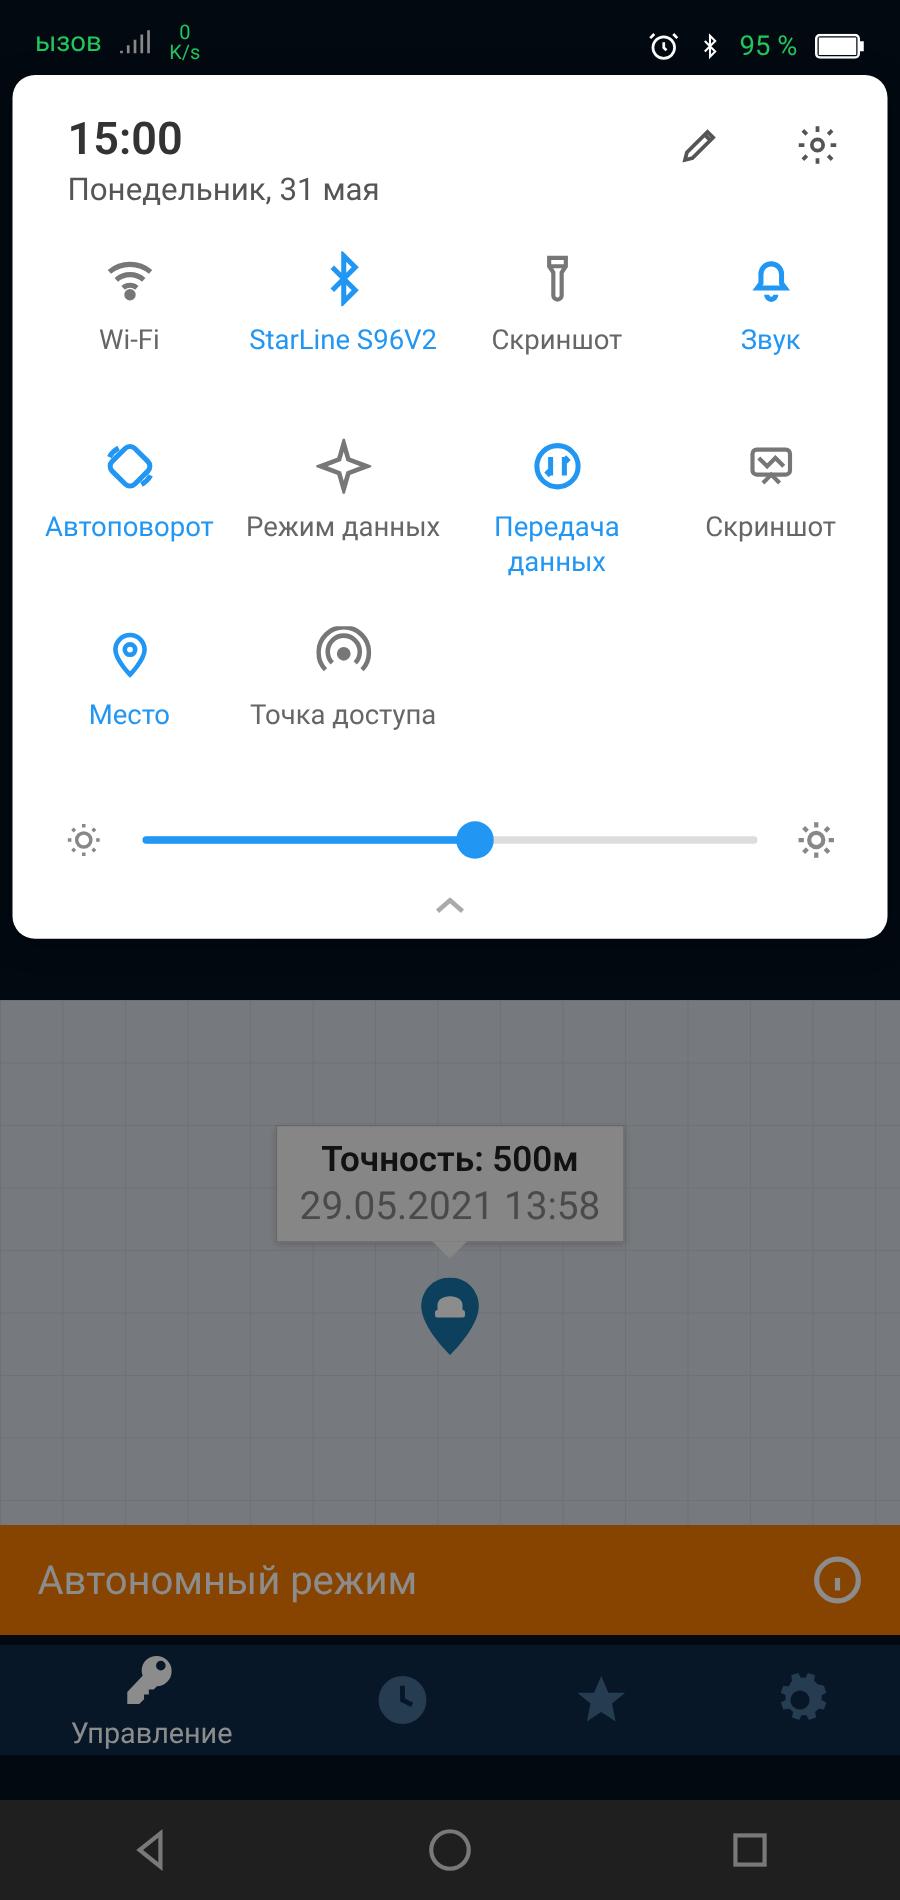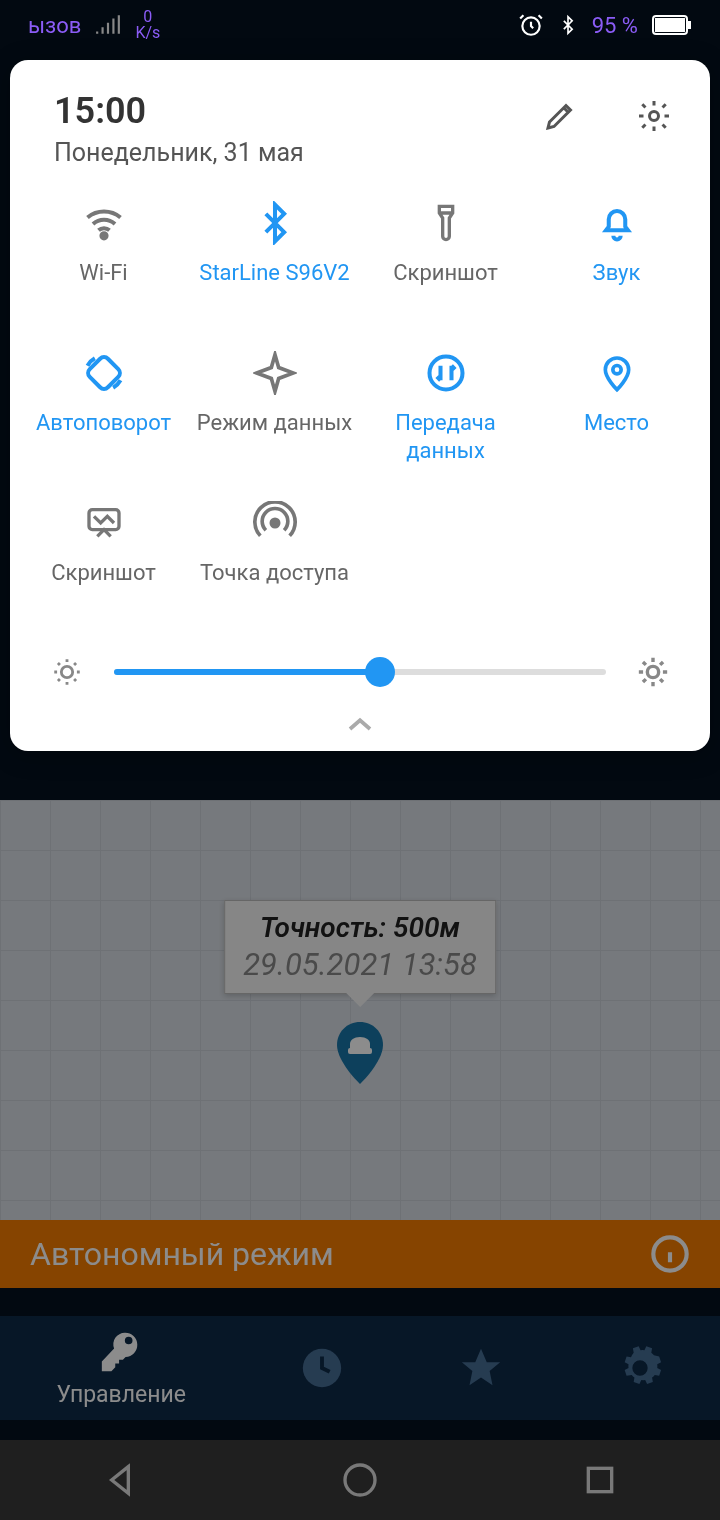--- a/index.html
+++ b/index.html
@@ -13,23 +13,23 @@
   }
   .overlay-dim {
     position: absolute; inset: 0;
     background: rgba(0,0,0,0.45);
     z-index: 5;
   }
   
   .statusbar {
     position: absolute; top: 0; left: 0; right: 0;
     height: 50px;
-    display: flex; align-items: center; justify-content: space-between;
+    display: flex; align-items: flex-end; justify-content: space-between;
     padding: 0 28px;
-    color: #8b5cf6; font-size: 22px;
+    color: #22c55e; font-size: 22px;
     z-index: 20;
   }
   .sb-left, .sb-right { display: flex; align-items: center; gap: 14px; }
   .sb-small { font-size: 16px; line-height: 16px; }
   .sb-stack { display: flex; flex-direction: column; align-items: center; }
 
   
   .qs-panel {
     position: absolute;
     top: 60px; left: 10px; right: 10px;
@@ -87,51 +87,50 @@
   
   .map-area {
     position: absolute;
     top: 800px; left: 0; right: 0; height: 444px;
     background: #d8dde4;
     background-image:
       linear-gradient(#c8ced6 1px, transparent 1px),
       linear-gradient(90deg, #c8ced6 1px, transparent 1px);
     background-size: 50px 50px;
     z-index: 1;
-    font-style: italic;
   }
   .callout {
     position: absolute; top: 100px; left: 50%; transform: translateX(-50%);
     background: #f5f5f5; border: 1px solid #bbb;
     padding: 10px 18px; text-align: center;
     font-size: 28px; color: #222;
     box-shadow: 0 2px 6px rgba(0,0,0,0.2);
   }
   .callout .sub { color: #888; font-size: 31px; margin-top: 2px; }
   .callout::after {
     content: ""; position: absolute; bottom: -14px; left: 50%;
     transform: translateX(-50%);
     border: 14px solid transparent; border-top-color: #f5f5f5; border-bottom: none;
   }
   .car-pin {
     position: absolute; top: 222px; left: 50%; transform: translateX(-50%);
     width: 50px; height: 62px;
   }
 
   .mode-bar {
-    position: absolute; top: 1220px; left: 0; right: 0; height: 68px;
+    position: absolute; top: 1220px; left: 0; right: 0; height: 88px;
     background: #f57c00;
     display: flex; align-items: center; justify-content: space-between;
     padding: 0 30px;
     color: #fff; font-size: 32px;
     z-index: 2;
   }
 
   .bottom-nav {
-    position: absolute; top: 1316px; left: 0; right: 0; height: 104px;
+    position: absolute; top: 1316px; left: 0; right: 0; height: 88px;
     background: #0d2a47;
     display: flex; align-items: center; justify-content: space-around;
     z-index: 2;
   }
   .bn-item { display: flex; flex-direction: column; align-items: center; gap: 6px; color: #466d94; }
   .bn-item.active { color: #fff; }
   .bn-label { font-size: 23px; }
   .bn-icon { width: 46px; height: 46px; }
 
   .sysnav {
@@ -246,36 +245,36 @@
     <div class="qs-tile">
       <span class="tile-icon active">
         <svg width="44" height="44" viewBox="0 0 24 24" fill="none" stroke="currentColor" stroke-width="2.2">
             <circle cx="12" cy="12" r="9"></circle>
             <path d="M9 8v8M9 16l-2-2M15 16V8M15 8l2 2"></path>
           </svg>
       </span>
       <span class="tile-label active">Передача данных</span>
     </div>
     <div class="qs-tile">
+      <span class="tile-icon">
+        <svg width="44" height="40" viewBox="0 0 24 24" fill="none" stroke="currentColor" stroke-width="2">
+            <rect x="3" y="4" width="18" height="12" rx="2"></rect>
+            <path d="M8 20l4-4 4 4M6 8l4 4 4-4 4 4"></path>
+          </svg>
+      </span>
+      <span class="tile-label">Скриншот</span>
+    </div>
+    <div class="qs-tile">
       <span class="tile-icon active">
         <svg width="40" height="46" viewBox="0 0 24 24" fill="none" stroke="currentColor" stroke-width="2.2">
             <path d="M12 22s7-7 7-12a7 7 0 1 0-14 0c0 5 7 12 7 12z"></path>
             <circle cx="12" cy="10" r="2.5"></circle>
           </svg>
       </span>
       <span class="tile-label active">Место</span>
-    </div>
-    <div class="qs-tile">
-      <span class="tile-icon">
-        <svg width="44" height="40" viewBox="0 0 24 24" fill="none" stroke="currentColor" stroke-width="2">
-            <rect x="3" y="4" width="18" height="12" rx="2"></rect>
-            <path d="M8 20l4-4 4 4M6 8l4 4 4-4 4 4"></path>
-          </svg>
-      </span>
-      <span class="tile-label">Скриншот</span>
     </div>
     <div class="qs-tile">
       <span class="tile-icon">
         <svg width="44" height="44" viewBox="0 0 24 24" fill="none" stroke="currentColor" stroke-width="2">
             <circle cx="12" cy="12" r="2" fill="currentColor"></circle>
             <path d="M7 16a7 7 0 1 1 10 0M4 19a11 11 0 1 1 16 0"></path>
           </svg>
       </span>
       <span class="tile-label">Точка доступа</span>
     </div>

